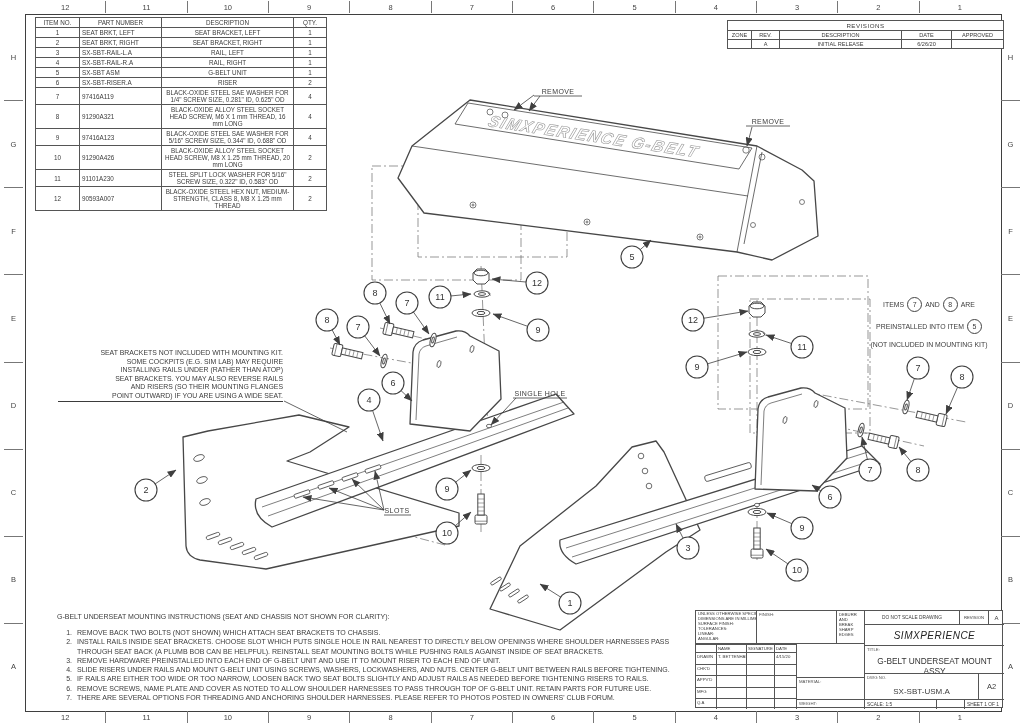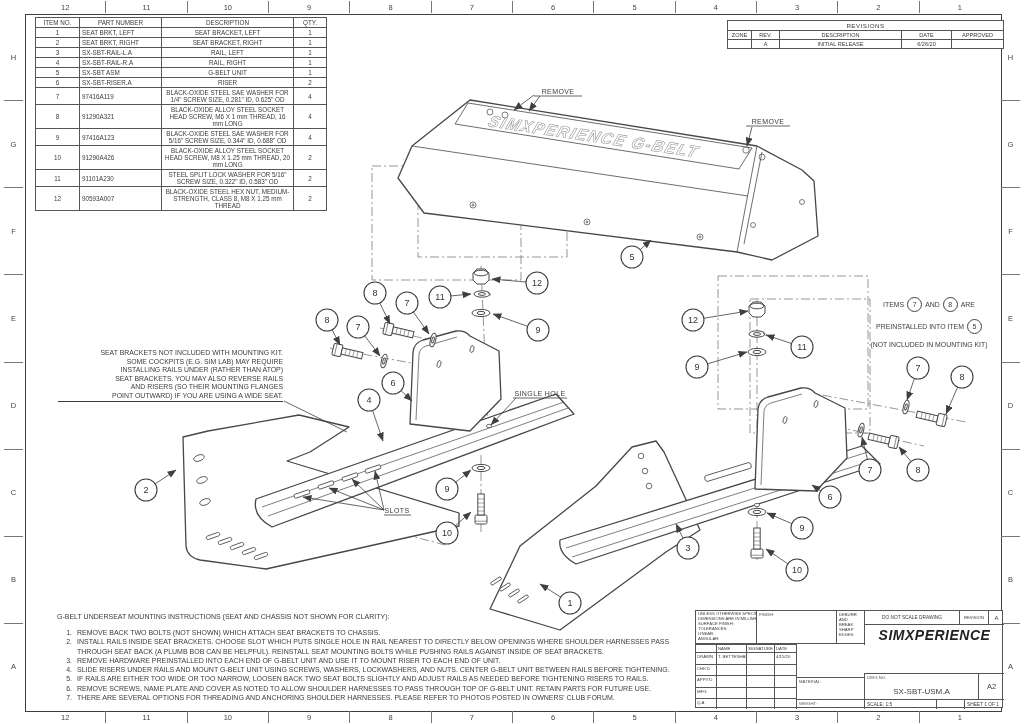--- a/index.html
+++ b/index.html
@@ -40,21 +40,21 @@
   #instructions .instr-heading{margin-bottom:7px;}
   #instr-list{margin:0;padding-left:17px;}
   #instr-list li{padding-left:3px;}
 
   
   #title-block{left:695px;top:610px;width:308px;height:98px;border:1px solid #555;box-sizing:border-box;background:#fff;font-size:4.5px;}
   .tb{position:absolute;box-sizing:border-box;border-left:1px solid #555;border-top:1px solid #555;overflow:hidden;padding:1px 2px;}
   .tb.first{border-left:none;}
   .tb.toprow{border-top:none;}
   .tb-label{font-size:4.3px;color:#555;display:block;}
-  #tb-logo{display:flex;align-items:center;justify-content:center;font-size:14px;font-weight:bold;font-style:italic;letter-spacing:.5px;color:#222;}
+  #tb-logo{display:flex;align-items:center;justify-content:center;font-size:10px;font-weight:normal;font-style:italic;letter-spacing:.5px;color:#222;}
   #tb-title-val{display:block;text-align:center;font-size:8.3px;margin-top:4px;color:#333;}
   #tb-dwg-val{display:block;text-align:center;font-size:8px;margin-top:7px;}
   #tb-size{display:flex;align-items:center;justify-content:center;font-size:7.5px;}
   #tb-dns{display:flex;align-items:center;justify-content:center;font-size:4.8px;}
   #tb-revlab{display:flex;align-items:center;justify-content:center;font-size:4.2px;}
   #tb-revval{display:flex;align-items:center;justify-content:center;font-size:6px;}
   #tb-scale,#tb-sheet{font-size:4.8px;display:flex;align-items:center;}
   #spec-lines div{font-size:4.2px;line-height:1.18;white-space:nowrap;}
   .sg-row{display:flex;}
   .sg-cell{box-sizing:border-box;border-left:1px solid #555;border-top:1px solid #555;font-size:4.3px;padding:1px 1px 0;white-space:nowrap;overflow:hidden;}
@@ -624,20 +624,24 @@
     </div>
     <div class="tb toprow" id="tb-revlab" style="left:263px;top:0;width:29px;height:13px;">
       <span>REVISION</span>
     </div>
     <div class="tb toprow" id="tb-revval" style="left:292px;top:0;width:16px;height:13px;border-right:none;">
       <span>A</span>
     </div>
     <div class="tb" id="tb-logo" style="left:168px;top:13px;width:140px;height:21px;">
       <span>SIMXPERIENCE</span>
     </div>
+    <div class="tb" style="left:168px;top:34px;width:140px;height:28px;">
+      <span class="tb-label">TITLE:</span>
+      <span id="tb-title-val">G-BELT UNDERSEAT MOUNT ASSY</span>
+    </div>
     <div class="tb" style="left:168px;top:62px;width:114px;height:26px;">
       <span class="tb-label">DWG NO.</span>
       <span id="tb-dwg-val">SX-SBT-USM.A</span>
     </div>
     <div class="tb" id="tb-size" style="left:282px;top:62px;width:26px;height:26px;">
       <span>A2</span>
     </div>
     <div class="tb" id="tb-scale" style="left:168px;top:88px;width:72px;height:10px;">
       <span>SCALE: 1:5</span>
     </div>

